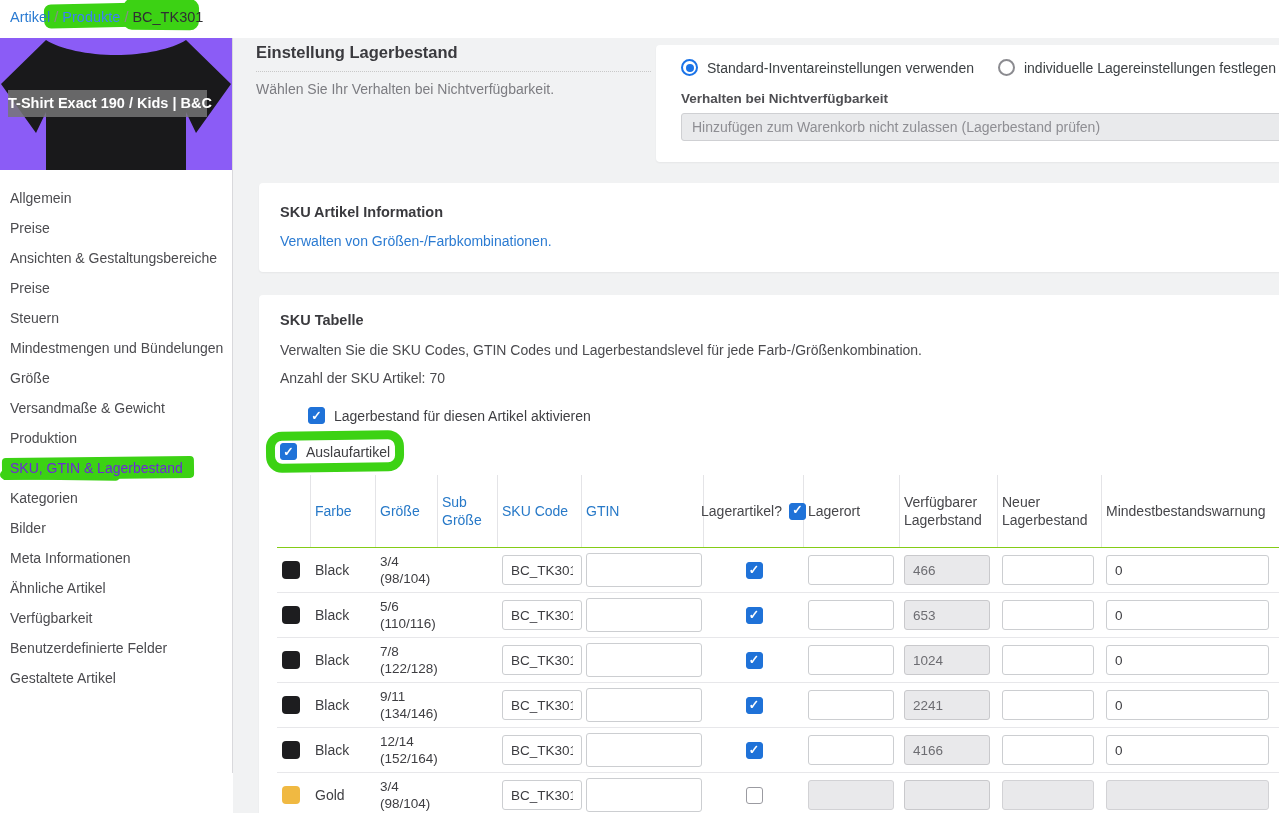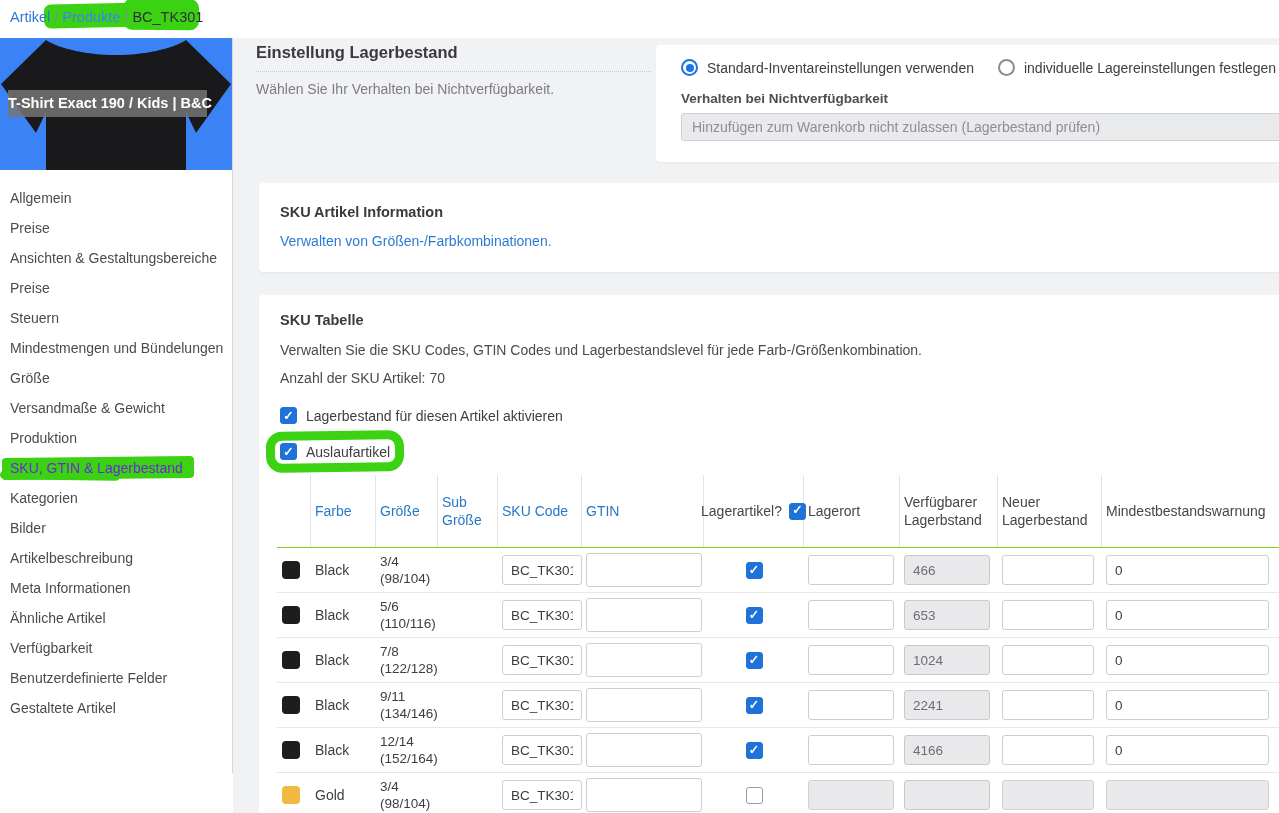--- a/index.html
+++ b/index.html
@@ -25,21 +25,21 @@
     border-radius:9px;transform:rotate(.6deg);}
   .breadcrumb span{position:relative;z-index:1;}
   .bc-link{color:var(--blue);cursor:pointer;}
   .bc-sep{color:#8a8a8e;padding:0 4px;}
   .bc-mid{color:#3b82f6;}
   .bc-cur{color:#2f2f33;}
 
   
   .sidebar{position:absolute;left:0;top:38px;width:233px;height:735px;background:#fff;
     border-right:1px solid var(--border);}
-  .product-image{position:relative;width:232px;height:132px;background:#3b82f6;overflow:hidden;}
+  .product-image{position:relative;width:232px;height:132px;background:#8b5cf6;overflow:hidden;}
   .product-image svg{display:block;}
   .img-label{position:absolute;left:8px;top:52px;width:199px;height:27px;line-height:27px;
     background:rgba(118,118,118,.85);color:#fff;font-weight:bold;font-size:14.5px;text-align:center;
     white-space:nowrap;}
   .menu{margin-top:13px;}
   .menu-item{position:relative;height:30px;line-height:30px;padding:0 10px;font-size:14px;
     color:#4b4b4f;cursor:pointer;white-space:nowrap;}
   .menu-item .lbl{position:relative;z-index:1;}
   .menu-item.active .lbl{color:#6d28d9;}
   .mi-hl1{position:absolute;left:2px;top:4px;width:192px;height:22px;background:var(--marker);
@@ -73,21 +73,21 @@
   
   .sku-info-card{left:26px;top:145px;right:-8px;height:89px;padding:21px 0 0 21px;}
   .card-title{font-size:14.5px;font-weight:bold;color:#3a3a3e;}
   .sku-link{display:inline-block;margin-top:13px;font-size:14px;color:var(--blue);cursor:pointer;}
 
   
   .sku-table-card{left:26px;top:257px;right:-8px;height:580px;padding:17px 0 0 21px;}
   .card-desc{margin-top:14px;font-size:14px;color:#4a4a4e;}
   .card-count{margin-top:12px;font-size:14px;color:#4a4a4e;}
   .cb-row{display:flex;align-items:center;gap:9px;font-size:14px;color:#3e3e42;width:max-content;}
-  .cb-row-1{margin-top:21px;}
+  .cb-row-1{margin-top:21px;margin-left:28px;}
   .cb-row-2{margin-top:19px;position:relative;}
   .marker-outline{position:absolute;left:-14px;top:-12px;width:calc(100% + 28px);height:41px;
     border:9px solid var(--marker);border-radius:16px;transform:rotate(-0.8deg);pointer-events:none;}
   .cb{width:17px;height:17px;border:1.5px solid #9b9ba1;border-radius:3px;background:#fff;
     position:relative;flex:none;cursor:pointer;}
   .cb[data-checked="true"]{background:var(--cb-blue);border-color:var(--cb-blue);}
   .cb[data-checked="true"]::after{content:"✓";position:absolute;top:50%;left:50%;
     transform:translate(-50%,-54%);color:#fff;font-size:12.5px;font-weight:bold;}
 
   
@@ -147,21 +147,20 @@
     <div class="menu-item"><span class="lbl">Größe</span></div>
     <div class="menu-item"><span class="lbl">Versandmaße &amp; Gewicht</span></div>
     <div class="menu-item"><span class="lbl">Produktion</span></div>
     <div class="menu-item active">
       <div class="mi-hl1"></div>
       <div class="mi-hl2"></div>
       <span class="lbl">SKU, GTIN &amp; Lagerbestand</span>
     </div>
     <div class="menu-item"><span class="lbl">Kategorien</span></div>
     <div class="menu-item"><span class="lbl">Bilder</span></div>
-    <div class="menu-item"><span class="lbl">Artikelbeschreibung</span></div>
     <div class="menu-item"><span class="lbl">Meta Informationen</span></div>
     <div class="menu-item"><span class="lbl">Ähnliche Artikel</span></div>
     <div class="menu-item"><span class="lbl">Verfügbarkeit</span></div>
     <div class="menu-item"><span class="lbl">Benutzerdefinierte Felder</span></div>
     <div class="menu-item"><span class="lbl">Gestaltete Artikel</span></div>
   </div>
 </div>
 
 <div class="content">
 

